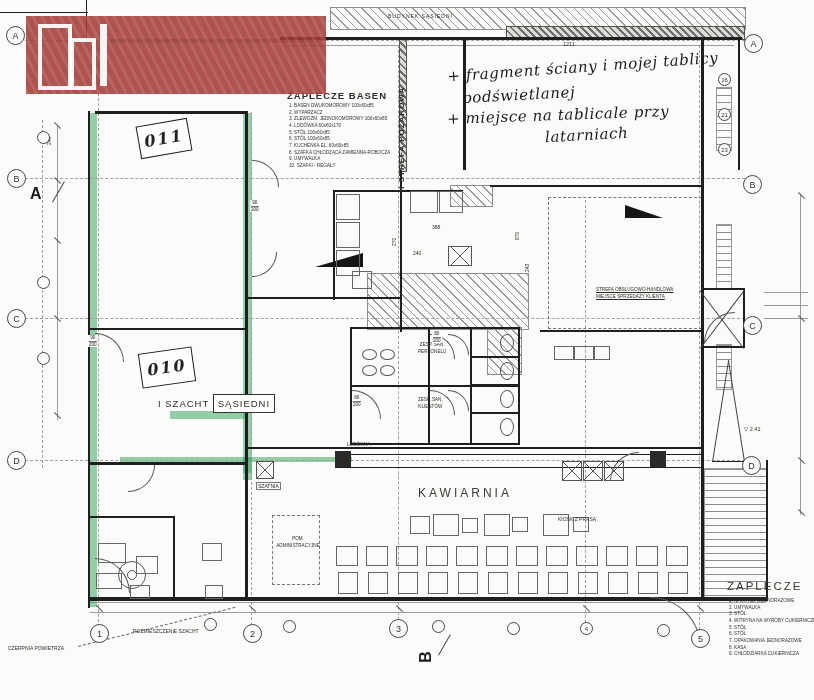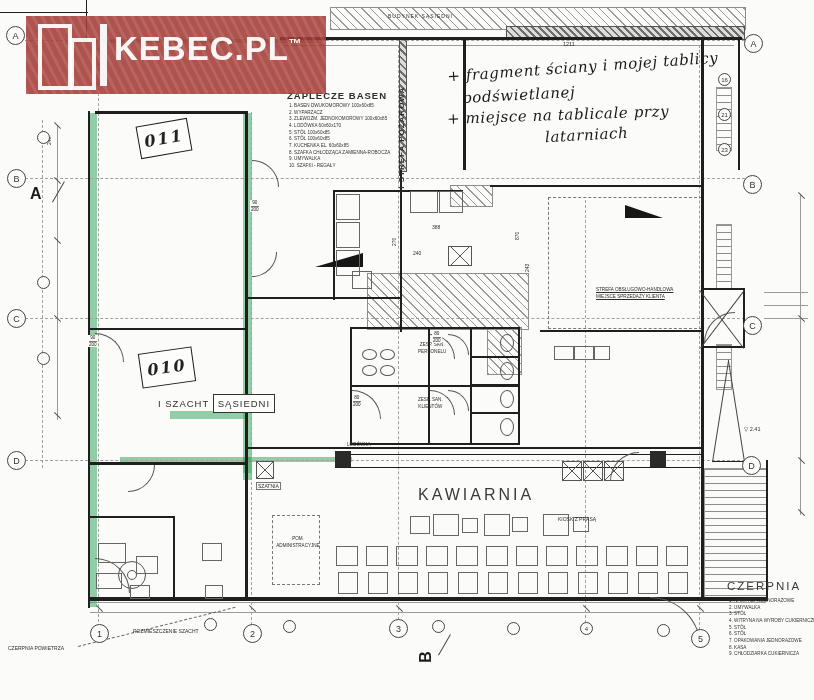--- a/index.html
+++ b/index.html
@@ -27,21 +27,21 @@
   .tick{position:absolute;width:9px;height:1px;background:#555;transform:rotate(45deg);z-index:2}
   .arc{position:absolute;z-index:2}
   .arc.tr{border-top:1px solid #555;border-right:1px solid #555;border-top-right-radius:100%}
   .arc.tl{border-top:1px solid #555;border-left:1px solid #555;border-top-left-radius:100%}
   .arc.br{border-bottom:1px solid #555;border-right:1px solid #555;border-bottom-right-radius:100%}
   .wedge{position:absolute;background:#161616;z-index:2}
   
   .lbl{position:absolute;color:#2d2d2b;white-space:nowrap;z-index:3}
   .t45{font-size:4.6px;line-height:1.45}
   .t5{font-size:5px}.t55{font-size:5.5px}
-  .t8{font-size:8px}.t9{font-size:9.5px}.t12{font-size:16px;letter-spacing:3px}
+  .t8{font-size:8px}.t9{font-size:9.5px}.t12{font-size:12px;letter-spacing:3px}
   .t11{font-size:11.5px;letter-spacing:2px}
   .vert{writing-mode:vertical-rl;transform:rotate(180deg);font-weight:bold;letter-spacing:1px}
   .doortag{position:absolute;font-size:4.6px;line-height:1.2;text-align:center;background:#fbfbf9;z-index:3;padding:0 1px}
   .doortag span{display:block;border-bottom:1px solid #777}
   .doortag span:last-child{border-bottom:none}
   .rot90{transform:rotate(-90deg);transform-origin:left top}
   
   .gm{position:absolute;width:17px;height:17px;border:1px solid #444;border-radius:50%;
       font-size:9px;display:flex;align-items:center;justify-content:center;
       background:#fbfbf9;color:#333;z-index:4}
@@ -269,21 +269,21 @@
 
   <div class="lbl t8 vert" style="left:397px;top:80px;height:112px">II STREFA POŻAROWA</div>
 
   <div class="lbl t9" style="left:158px;top:398px;letter-spacing:1px;z-index:3">
     <span>I SZACHT</span>
     <span style="border:1px solid #333;padding:3px 4px;background:#fdfdfb">SĄSIEDNI</span>
   </div>
 
   <div class="lbl t12" style="left:418px;top:486px;color:#3a3a38">KAWIARNIA</div>
 
-  <div class="lbl t11" style="left:727px;top:580px;color:#3a3a38">CZERPNIA</div>
+  <div class="lbl t11" style="left:727px;top:580px;color:#3a3a38">ZAPLECZE</div>
   <div class="list t45" style="left:729px;top:598px">
       <div>1. NAKRYCIA JEDNORAZOWE</div>
       <div>2. UMYWALKA</div>
       <div>3. STÓŁ</div>
       <div>4. WITRYNA NA WYROBY CUKIERNICZE</div>
       <div>5. STÓŁ</div>
       <div>6. STÓŁ</div>
       <div>7. OPAKOWANIA JEDNORAZOWE</div>
       <div>8. KASA</div>
       <div>9. CHŁODZIARKA CUKIERNICZA</div>
@@ -375,15 +375,14 @@
   <div class="hand" style="left:447px;top:58px;transform:rotate(-4deg)">+ fragment ściany i mojej tablicy</div>
   <div class="hand" style="left:462px;top:86px;transform:rotate(-3deg)">podświetlanej</div>
   <div class="hand" style="left:447px;top:106px;transform:rotate(-2deg)">+ miejsce na tablicale przy</div>
   <div class="hand" style="left:545px;top:126px;transform:rotate(-3deg)">latarniach</div>
 
   <div id="logo">
     <div id="logo-red"></div>
     <div class="bldg" style="left:38px;top:18px;width:26px;height:58px"></div>
     <div class="bldg" style="left:70px;top:32px;width:18px;height:44px"></div>
     <div id="logo-bar" style="left:100px;top:18px;width:7px;height:62px"></div>
-    <div id="brand"><span>KEBEC.PL</span><sup>™</sup></div>
   </div>
 </div>
 
 </body></html>

